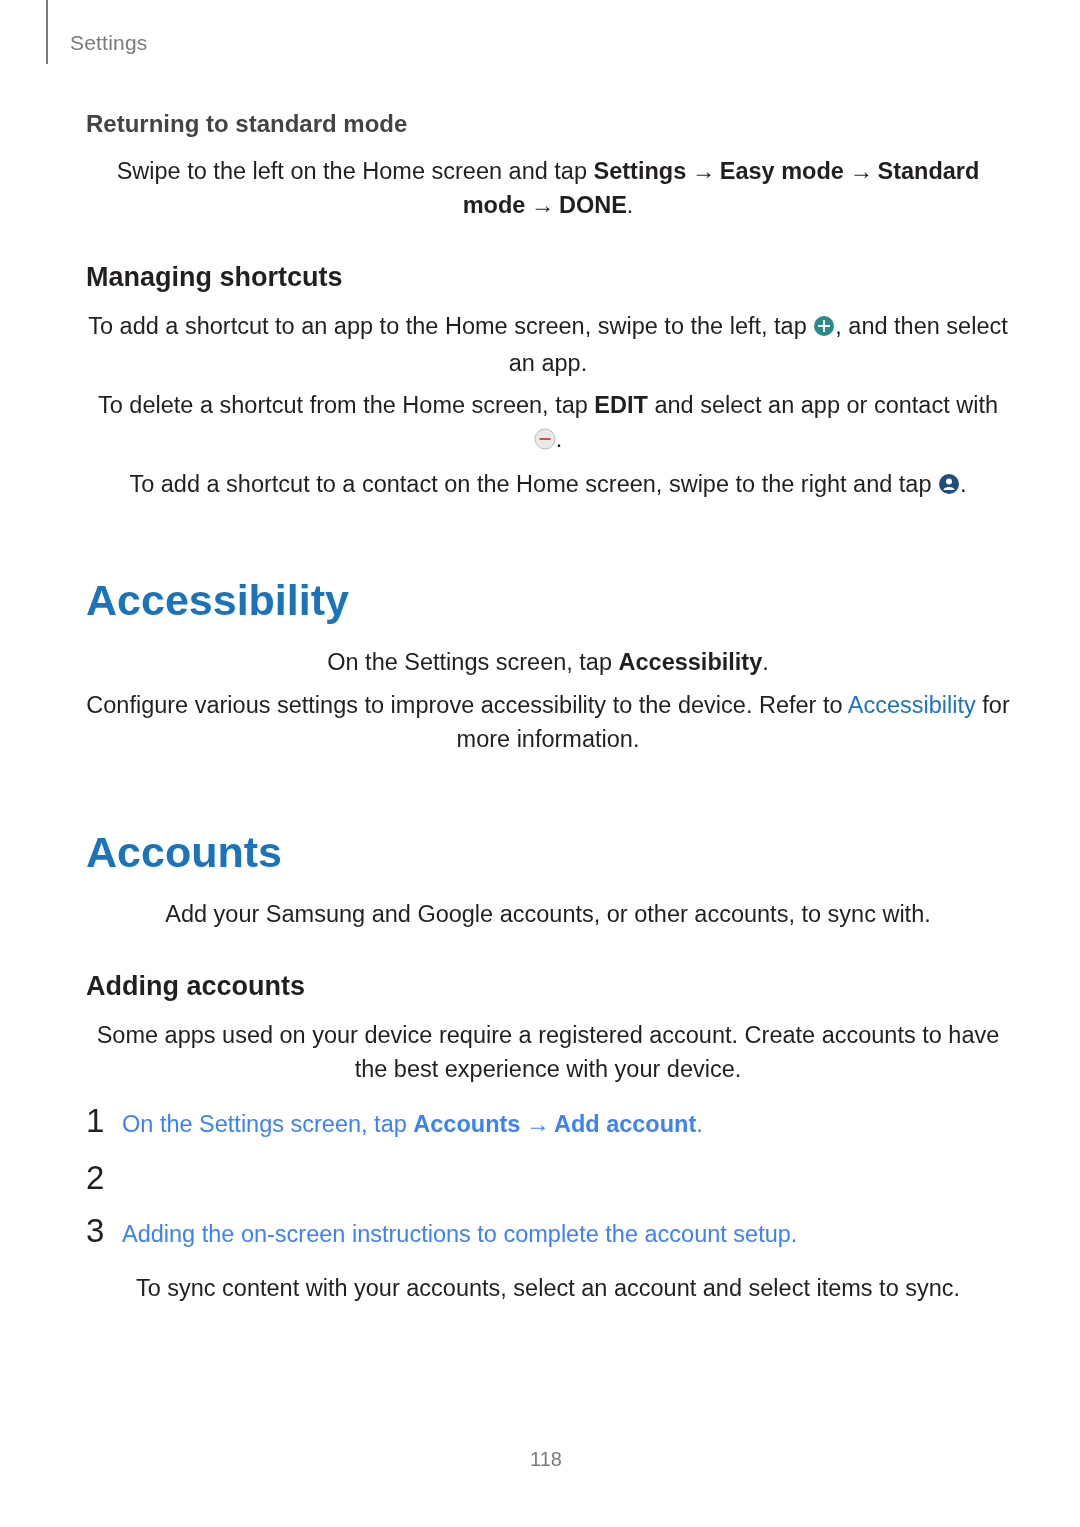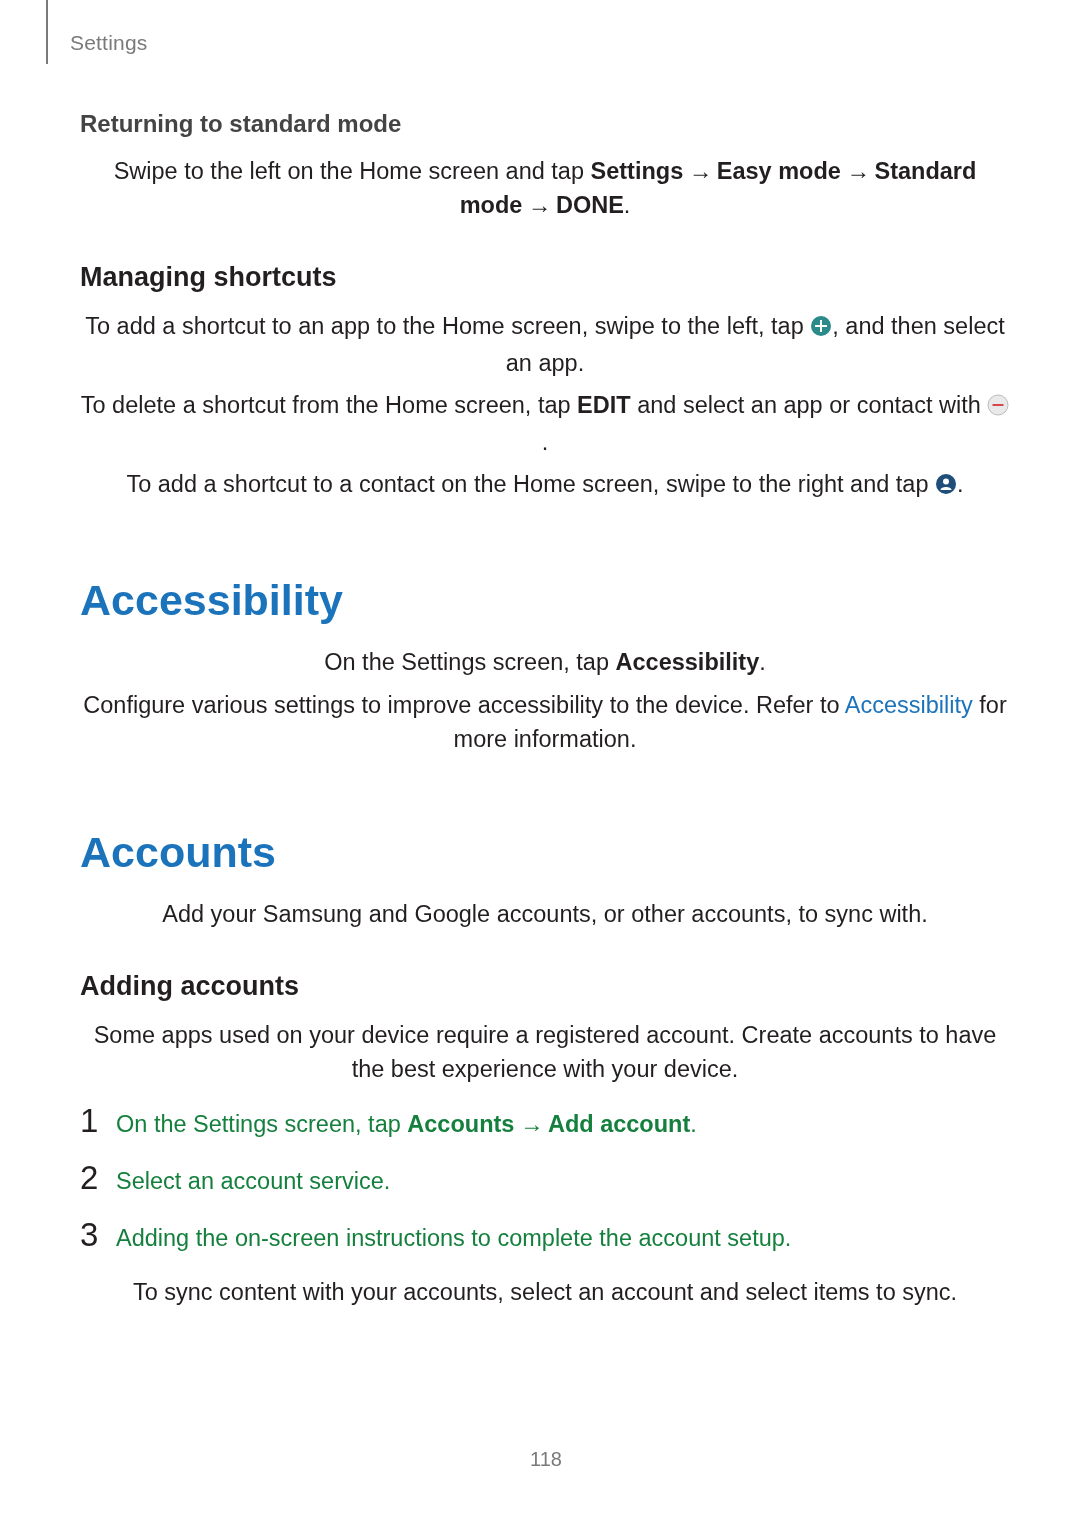--- a/index.html
+++ b/index.html
@@ -26,21 +26,21 @@
     position: absolute;
     top: 31px;
     left: 70px;
     font-size: 21px;
     color: #7b7a7a;
     letter-spacing: 0.2px;
   }
   .content {
     position: absolute;
     top: 110px;
-    left: 80px;
+    left: 86px;
     right: 70px;
   }
   .h3 {
     font-size: 24px;
     font-weight: 600;
     color: #444;
     margin-bottom: 16px;
   }
   .body-p {
     font-size: 23.5px;
@@ -83,21 +83,21 @@
     line-height: 1;
     font-weight: 400;
     color: #231f20;
     width: 36px;
     flex-shrink: 0;
     text-align: left;
   }
   .ol-text {
     font-size: 23.5px;
     line-height: 1.45;
-    color: #15803d;
+    color: #3b82f6;
   }
   .page-number {
     position: absolute;
     bottom: 56px;
     left: 12px;
     right: 0;
     text-align: center;
     font-size: 20px;
     color: #7b7a7a;
   }
@@ -155,21 +155,20 @@
 
     <div class="ol">
       <div class="ol-item">
         <div class="ol-num">1</div>
         <div class="ol-text">
           <span>On the Settings screen, tap </span><span class="bold">Accounts</span><span class="arrow"> → </span><span class="bold">Add account</span><span>.</span>
         </div>
       </div>
       <div class="ol-item">
         <div class="ol-num">2</div>
-        <div class="ol-text">Select an account service.</div>
       </div>
       <div class="ol-item">
         <div class="ol-num">3</div>
         <div class="ol-text">Adding the on-screen instructions to complete the account setup.</div>
       </div>
     </div>
 
     <p class="body-p" style="margin-top:14px">To sync content with your accounts, select an account and select items to sync.</p>
   </div>
 

